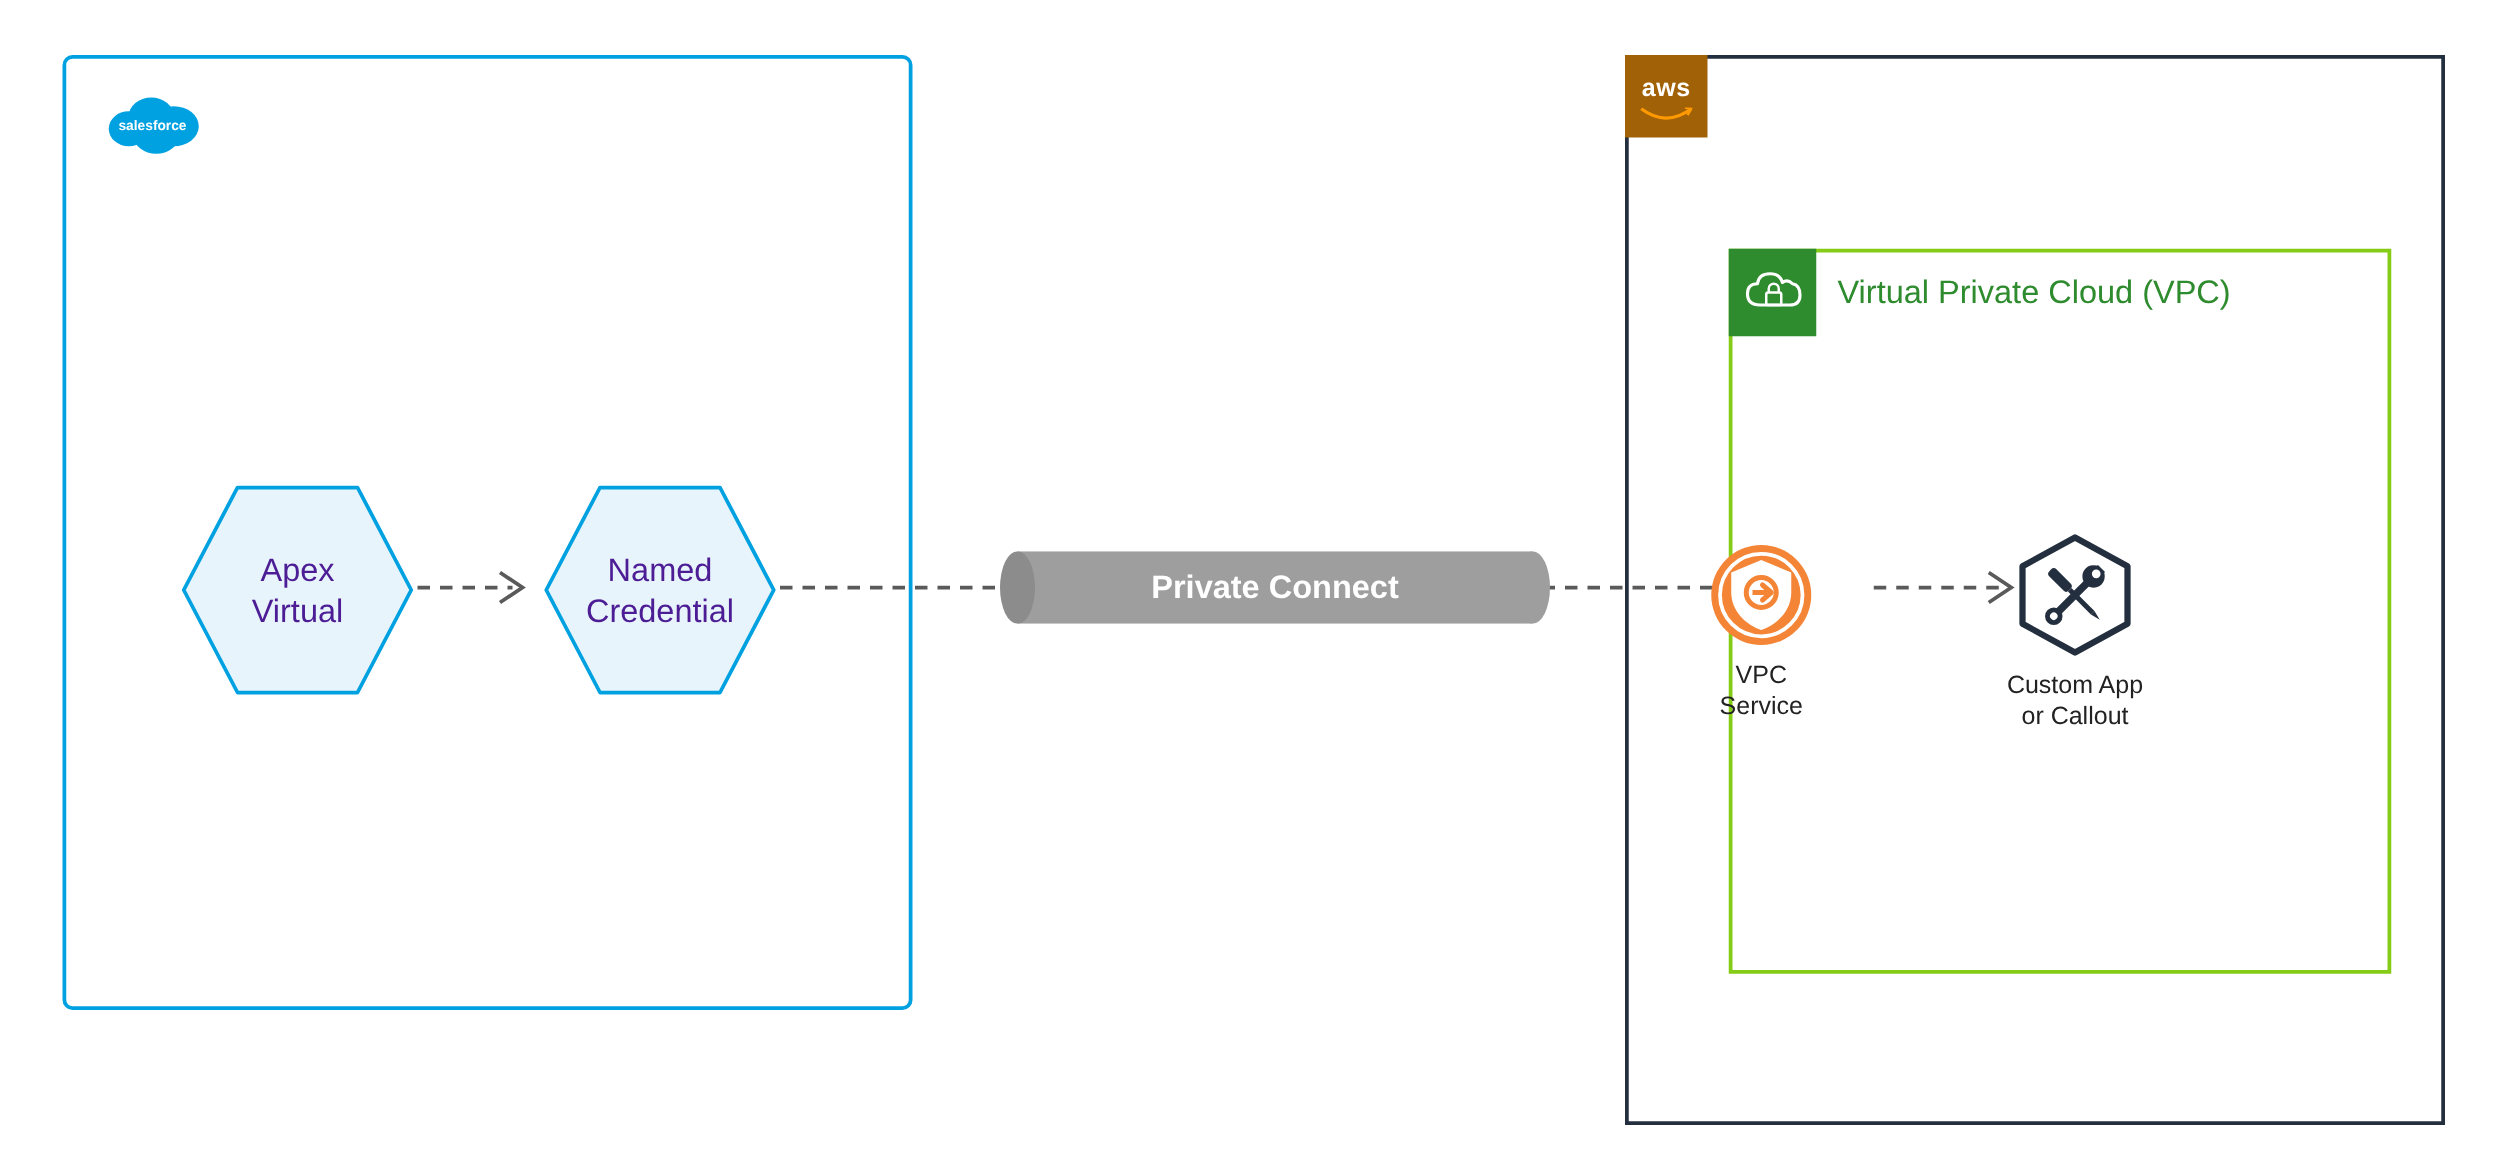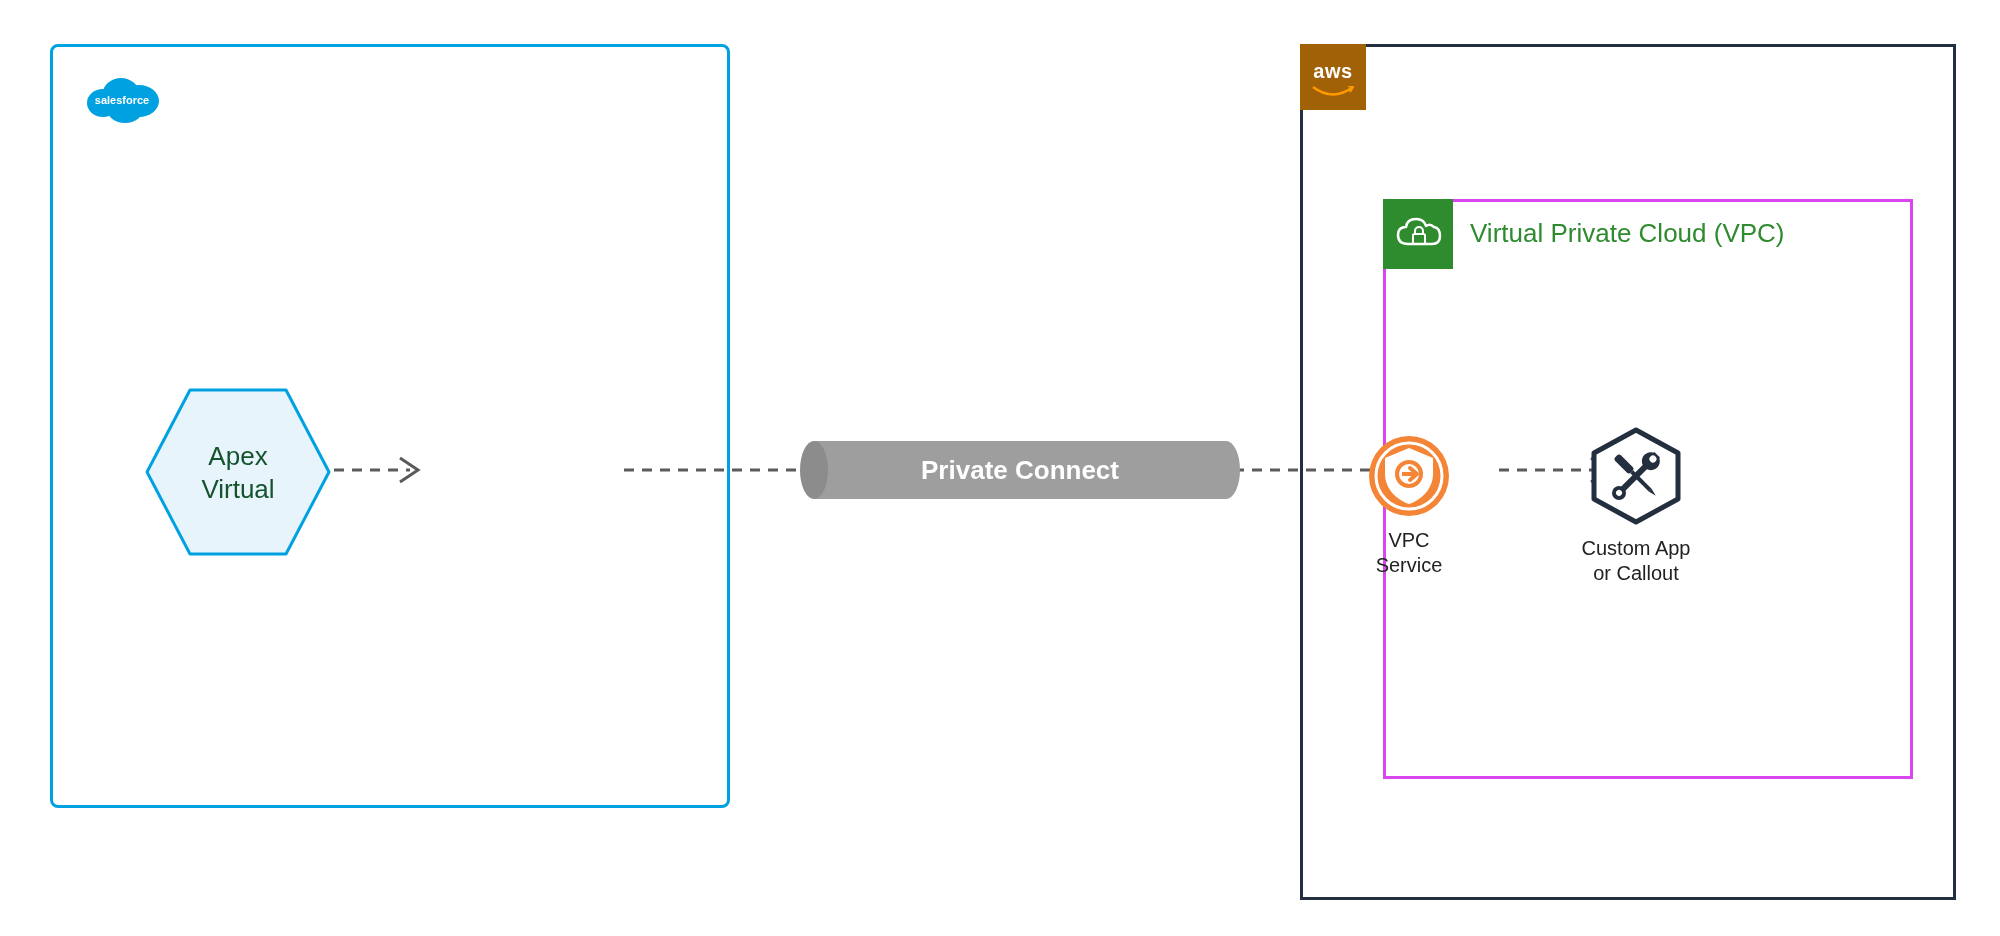--- a/index.html
+++ b/index.html
@@ -40,21 +40,21 @@
   }
   .hex-svg {
     display: block;
   }
   .hex-label {
     position: absolute;
     top: 50%;
     left: 50%;
     transform: translate(-50%, -50%);
     font-size: 26px;
-    color: #14532d;
+    color: #4c1d95;
     line-height: 1.25;
     white-space: nowrap;
   }
   
   .pipe {
     position: absolute;
   }
   .pipe-label {
     position: absolute;
     top: 50%;
@@ -96,21 +96,21 @@
   .aws-smile {
     position: absolute;
     left: 12px;
     bottom: 10px;
     width: 42px;
     height: 14px;
   }
   
   .vpc-box {
     position: absolute;
-    border: 3px solid #d946ef;
+    border: 3px solid #84cc16;
     box-sizing: border-box;
   }
   .vpc-badge {
     position: absolute;
     left: -3px;
     top: -3px;
     width: 70px;
     height: 70px;
     background: #2E8B2E;
     display: flex;
@@ -179,20 +179,29 @@
     <div class="hex-group" style="left:90px; top:330px; width:190px; height:190px;">
       <svg class="hex-svg" width="190" height="190" viewBox="0 0 190 190">
         <polygon points="47,13 143,13 186,95 143,177 47,177 4,95" fill="#E8F4FB" stroke="#00A1E0" stroke-width="3" stroke-linejoin="round"></polygon>
       </svg>
       <div class="hex-label">
         <span>Apex</span><br>
         <span>Virtual</span>
       </div>
     </div>
 
+    <div class="hex-group" style="left:380px; top:330px; width:190px; height:190px;">
+      <svg class="hex-svg" width="190" height="190" viewBox="0 0 190 190">
+        <polygon points="47,13 143,13 186,95 143,177 47,177 4,95" fill="#E8F4FB" stroke="#00A1E0" stroke-width="3" stroke-linejoin="round"></polygon>
+      </svg>
+      <div class="hex-label">
+        <span>Named</span><br>
+        <span>Credential</span>
+      </div>
+    </div>
   </div>
 
   <div class="pipe" style="left:800px; top:441px; width:440px; height:58px;">
     <svg width="440" height="58" viewBox="0 0 440 58">
       <rect x="14" y="0" width="412" height="58" fill="#9E9E9E"></rect>
       <ellipse cx="14" cy="29" rx="14" ry="29" fill="#8C8C8C"></ellipse>
       <ellipse cx="426" cy="29" rx="14" ry="29" fill="#9E9E9E"></ellipse>
     </svg>
     <div class="pipe-label">Private Connect</div>
   </div>
@@ -224,21 +233,21 @@
           <circle cx="42" cy="40" r="12" fill="none" stroke="#F58536" stroke-width="4"></circle>
           <line x1="35" y1="40" x2="47" y2="40" stroke="#F58536" stroke-width="4"></line>
           <polyline points="43,34 50,40 43,46" fill="none" stroke="#F58536" stroke-width="4" stroke-linejoin="round" stroke-linecap="round"></polyline>
         </svg>
         <div class="icon-caption">
           <span>VPC</span><br>
           <span>Service</span>
         </div>
       </div>
 
-      <div class="icon-group" style="left:160px; top:224px; width:180px;">
+      <div class="icon-group" style="left:184px; top:224px; width:180px;">
         <svg width="100" height="100" viewBox="0 0 100 100" style="display:block; margin:0 auto;">
           <polygon points="50,4 92,27 92,73 50,96 8,73 8,27" fill="#fff" stroke="#232F3E" stroke-width="5" stroke-linejoin="round"></polygon>
 
           <g transform="rotate(-45 50 50)">
             <rect x="46" y="22" width="8" height="22" rx="3" fill="#232F3E"></rect>
             <rect x="48" y="44" width="4" height="26" fill="#232F3E"></rect>
             <polygon points="48,70 52,70 50,78" fill="#232F3E"></polygon>
           </g>
 
           <g transform="rotate(45 50 50)">

